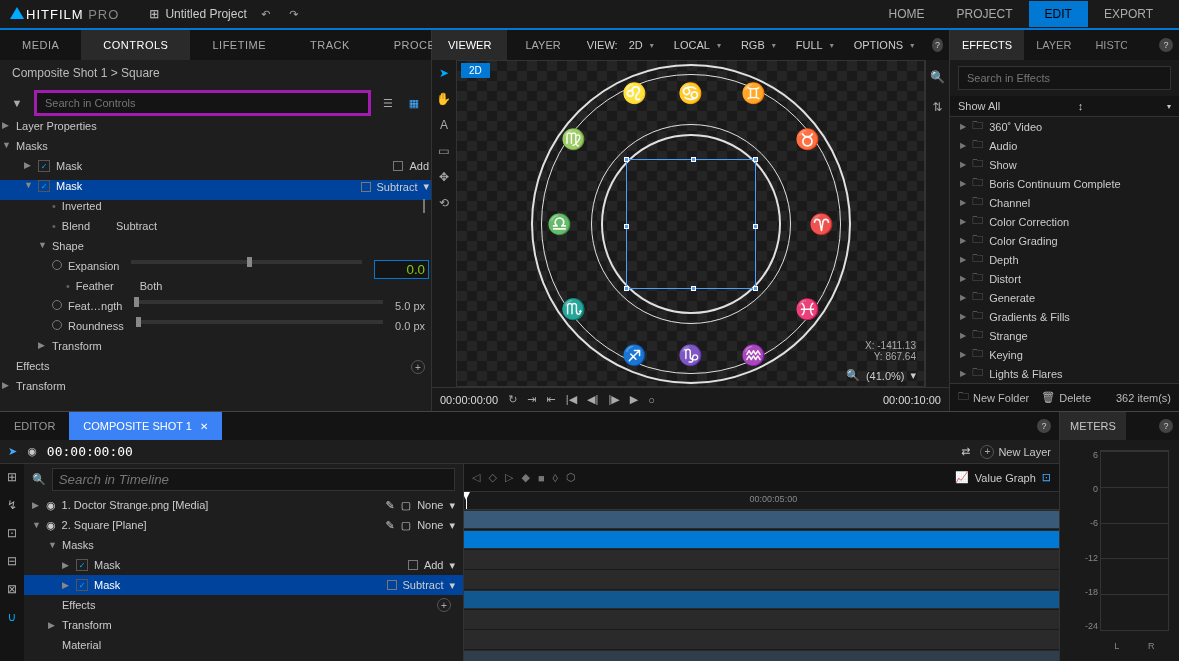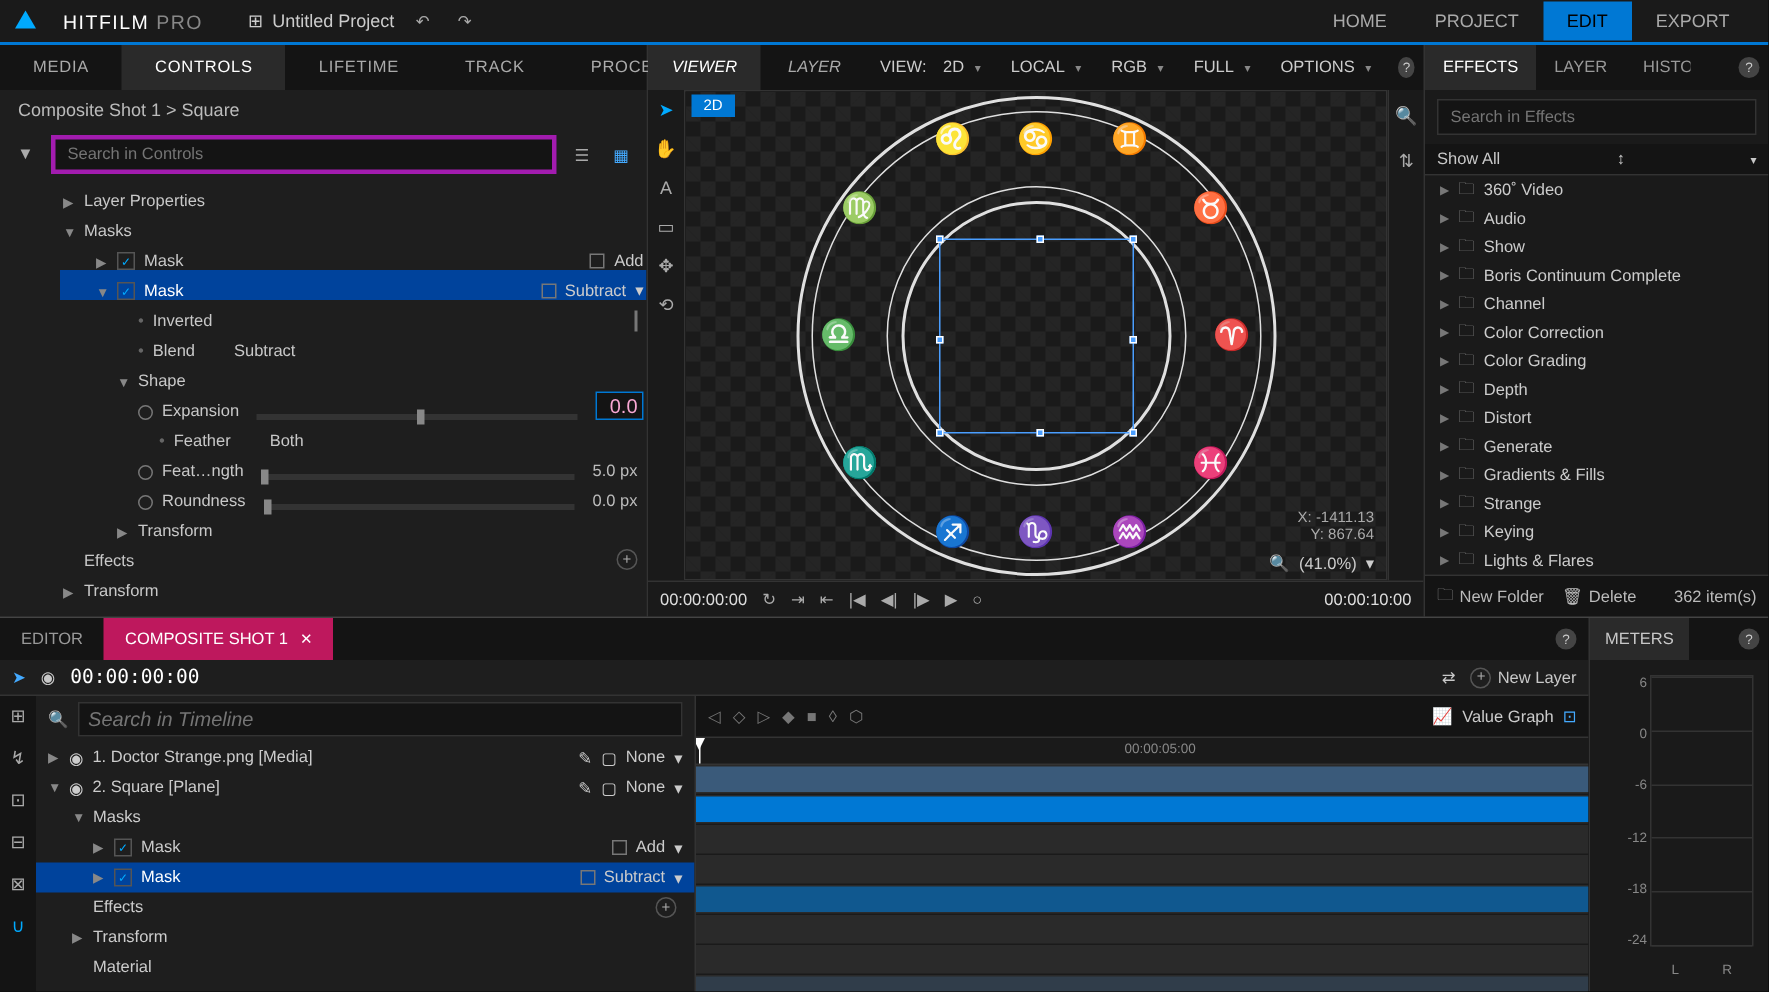--- a/index.html
+++ b/index.html
@@ -1,21 +1,21 @@
 <!DOCTYPE html>
 <html><head>
 <meta charset="utf-8">
 <style>
 * { margin: 0; padding: 0; box-sizing: border-box; font-family: 'Segoe UI', Arial, sans-serif; }
 body { background: #0d0d0d; color: #c8c8c8; font-size: 11px; width: 1179px; height: 661px; overflow: hidden; user-select: none; }
 .app { display: flex; flex-direction: column; height: 100%; }
 
 
 .titlebar { height: 28px; background: #1a1a1a; display: flex; align-items: center; padding: 0 10px; gap: 10px; }
-.logo { display: flex; align-items: center; gap: 18px; }
+.logo { display: flex; align-items: center; gap: 2px; }
 .logo-icon { width: 0; height: 0; border-left: 7px solid transparent; border-right: 7px solid transparent; border-bottom: 12px solid #00aaff; margin-top:-2px;}
 .logo-text { font-size: 13px; letter-spacing: 1px; color: #fff; font-weight: 300;}
 .logo-pro { color: #888; }
 .project { margin-left: 20px; color: #ccc; font-size: 12px; display:flex; align-items:center; gap:6px;}
 .nav { margin-left: auto; display: flex; }
 .nav-item { padding: 6px 16px; color: #aaa; font-size: 12px; cursor: pointer; }
 .nav-item.active { background: #0078d4; color: #000000; }
 
 
 .blue-line { height: 2px; background: #0078d4; }
@@ -27,43 +27,43 @@
 .left-panel { width: 432px; background: #1e1e1e; display: flex; flex-direction: column; border-right: 1px solid #333; }
 .tabs { display: flex; background: #141414; height: 30px; align-items:center;}
 .tab { padding: 0 22px; height:100%; display:flex; align-items:center; color: #aaa; cursor: pointer; font-size: 11px; letter-spacing: .5px;}
 .tab.active { background: #2a2a2a; color: #fff; }
 .help-icon { margin-left: auto; margin-right: 8px; width: 14px; height: 14px; border-radius: 50%; background: #444; color:#ccc; display:flex;align-items:center;justify-content:center;font-size:9px; cursor:pointer;}
 .breadcrumb { padding: 6px 12px; color: #bbb; font-size: 12px; background:#1e1e1e;}
 .search-row { display: flex; align-items: center; padding: 4px 8px; gap: 8px; background:#1e1e1e;}
 .search-input { flex: 1; background: #141414; border: 3px solid #a21caf; color: #ccc; padding: 4px 8px; font-size: 11px; }
 .icon-btn { width: 18px; height: 18px; display:flex; align-items:center; justify-content:center; color:#aaa; cursor:pointer;}
 .tree { flex: 1; overflow-y: auto; background:#1e1e1e;}
-.tree-row { display: flex; align-items: flex-end; height: 20px; padding: 0 2px; gap: 6px; margin-left: 40px; }
+.tree-row { display: flex; align-items: flex-start; height: 20px; padding: 0 2px; gap: 6px; }
 .tree-row.selected { background: #00439c; color: #fff; }
 .arrow { width: 8px; font-size:9px; color:#888; cursor:pointer;}
 .arrow.open::before { content: "▼"; }
 .arrow.closed::before { content: "▶"; }
 .checkbox { width:12px; height:12px; border:1px solid #555; display:inline-flex; align-items:center; justify-content:center; font-size:8px; color:#0af;}
 .checkbox.checked::before { content:"✓"; }
 .indent-1 { padding-left: 24px !important; }
 .indent-2 { padding-left: 38px !important; }
 .indent-3 { padding-left: 52px !important; }
 .value-right { margin-left: auto; color: #bbb; font-size:11px; padding-right:4px;}
 .slider-track { flex:1; height:4px; background:#333; position:relative; margin:0 6px;}
 .slider-thumb { position:absolute; width:5px; height:10px; background:#888; top:-3px;}
-.val-field { width:32px; background:#141414; border:1px solid #0078d4; color:#f9a8d4; text-align:right; padding:1px 3px;}
+.val-field { width:55px; background:#141414; border:1px solid #0078d4; color:#84cc16; text-align:right; padding:1px 3px;}
 .row-mode { margin-left:auto; color:#ccc; font-size:11px; display:flex; align-items:center; gap:6px;}
 .box-icon { width:10px;height:10px; border:1px solid #777;}
 .keyframe-dot { width:10px;height:10px; border:1px solid #777; border-radius:50%;}
 .plus-icon { width:14px;height:14px;border:1px solid #555;border-radius:50%;display:flex;align-items:center;justify-content:center;font-size:10px;color:#aaa; cursor:pointer;}
 
 
 .center-panel { flex: 1; background: #141414; display: flex; flex-direction: column; min-width:0;}
 .viewer-tabs { display:flex; height:30px; background:#141414; align-items:center; gap:2px;}
-.viewer-tab { padding:0 16px; height:100%; display:flex; align-items:center; color:#aaa; cursor:pointer; font-size:11px;font-style:italic;}
+.viewer-tab { padding:0 16px; height:100%; display:flex; align-items:center; color:#aaa; cursor:pointer; font-size:11px;}
 .viewer-tab.active { background:#2a2a2a; color:#fff;}
 .viewer-opts { margin-left:auto; display:flex; gap:4px; padding-right:8px;}
 .viewer-opt { padding:0 8px; height:22px; display:flex; align-items:center; gap:4px; color:#ccc; font-size:11px; cursor:pointer;}
 .viewer-opt::after { content:"▾"; font-size:8px; margin-left:3px; color:#888;}
 .viewer-body { flex:1; display:flex; min-height:0;}
 .vtools { width:24px; background:#1a1a1a; display:flex; flex-direction:column; align-items:center; padding-top:4px; gap:8px;}
 .vtool { width:18px; height:18px; display:flex; align-items:center; justify-content:center; color:#aaa; cursor:pointer; font-size:12px;}
 .vtool.active { color:#0af;}
 .canvas-wrap { flex:1; position:relative; background:#0d0d0d; border:1px solid #333; overflow:hidden;}
 .canvas-header { position:absolute; top:2px; left:4px; background:#0078d4; color:#fff; padding:2px 8px; font-size:10px; z-index:10;}
@@ -99,21 +99,21 @@
 .eff-item { display:flex; align-items:center; padding:2px 10px; height:19px; gap:6px; color:#ccc; cursor:pointer;}
 .folder-icon { color:#888; font-size:11px;}
 .status-bar { display:flex; align-items:center; padding:4px 8px; gap:12px; color:#bbb; background:#141414; border-top:1px solid #333;}
 .status-item { display:flex; align-items:center; gap:4px; cursor:pointer;}
 
 
 .bottom { height:250px; display:flex; border-top:1px solid #444;}
 .editor-panel { flex:1; background:#1a1a1a; display:flex; flex-direction:column; min-width:0;}
 .etabs { display:flex; height:28px; background:#141414; align-items:center;}
 .etab { padding:0 14px; height:100%; display:flex; align-items:center; color:#999; font-size:11px; cursor:pointer;}
-.etab.active { background:#be185d; color:#fff;}
+.etab.active { background:#3b82f6; color:#fff;}
 .etab .close { margin-left:8px; font-size:10px;}
 .timeline-head { height:24px; display:flex; align-items:center; padding:0 8px; gap:10px; background:#1e1e1e; border-bottom:1px solid #333;}
 .tc { color:#fff; font-size:13px; font-family:monospace;}
 .tl-body { flex:1; display:flex; min-height:0;}
 .tl-tools { width:24px; background:#141414; display:flex; flex-direction:column; align-items:center; padding-top:4px; gap:10px;}
 .tl-left { width:440px; background:#1e1e1e; border-right:1px solid #333; display:flex; flex-direction:column; overflow-y:auto;}
 .tl-search { padding:4px 8px; display:flex; align-items:center; gap:6px;}
 .tl-search input { flex:1; background:#141414; border:1px solid #333; color:#888; padding:3px 6px; font-style:italic;}
 .tl-row { display:flex; align-items:center; height:20px; padding:0 8px; gap:6px; color:#ccc; font-size:11px;}
 .tl-row.sel { background:#00439c; color:#fff;}

